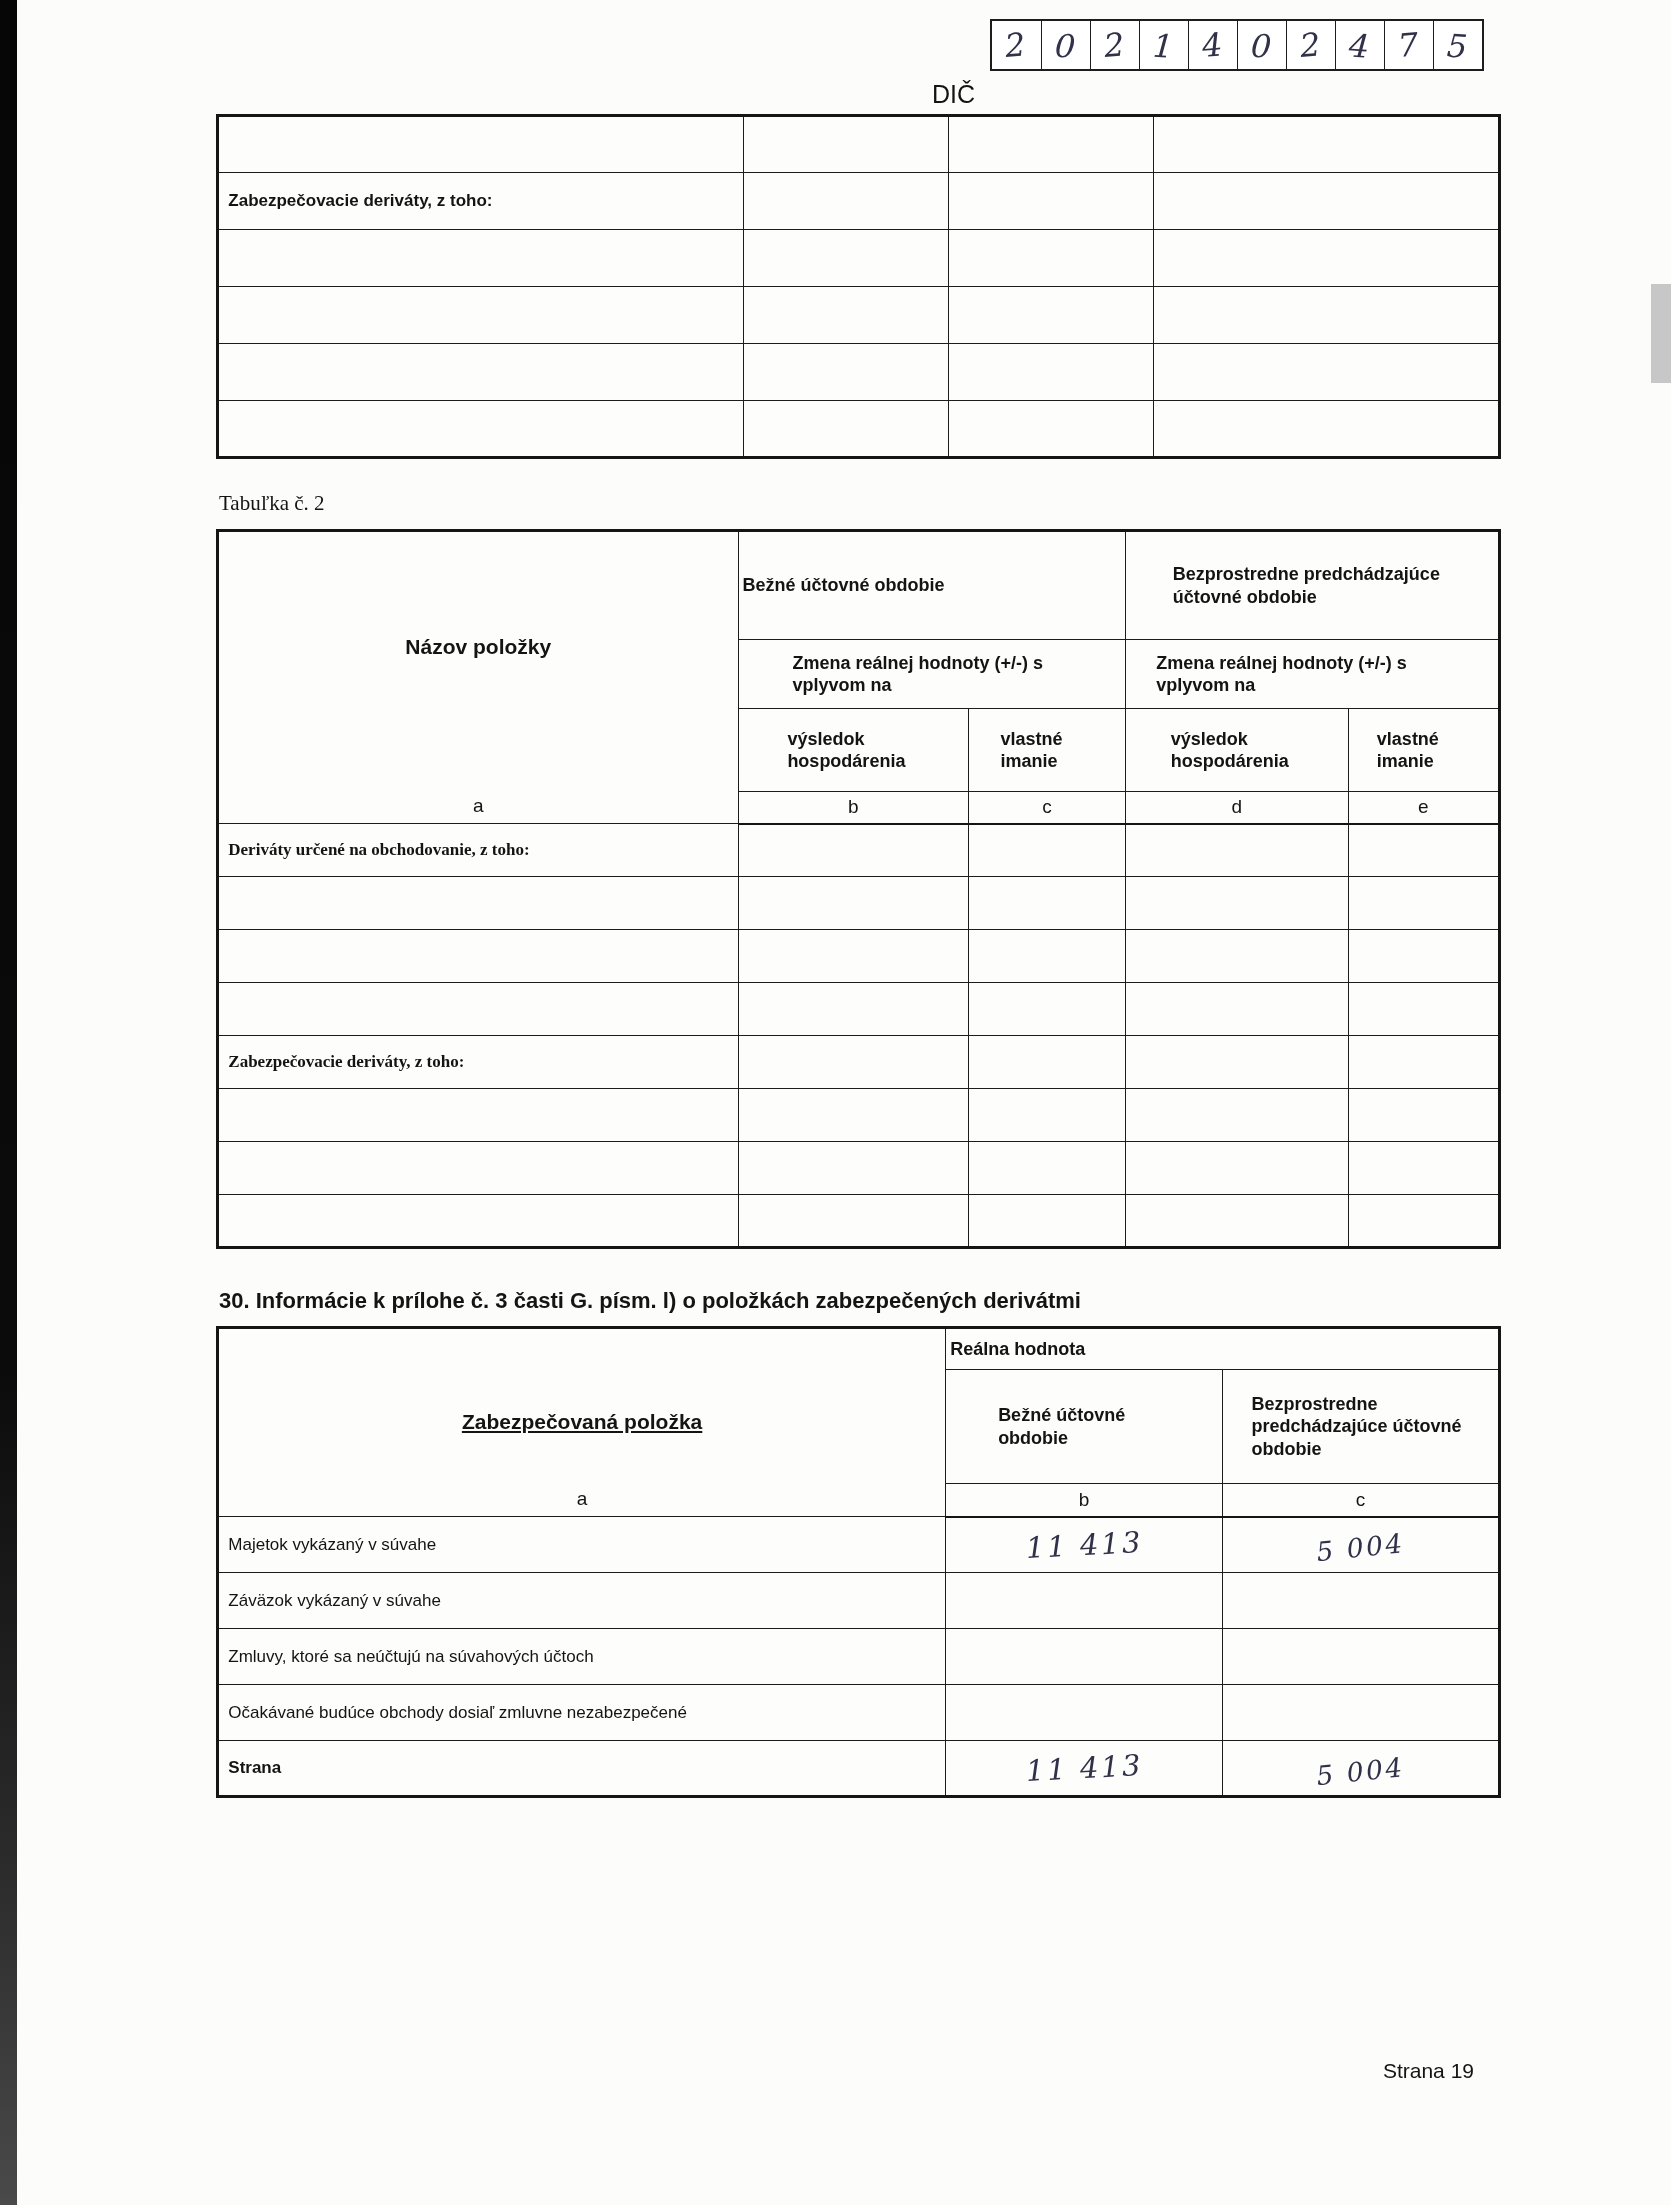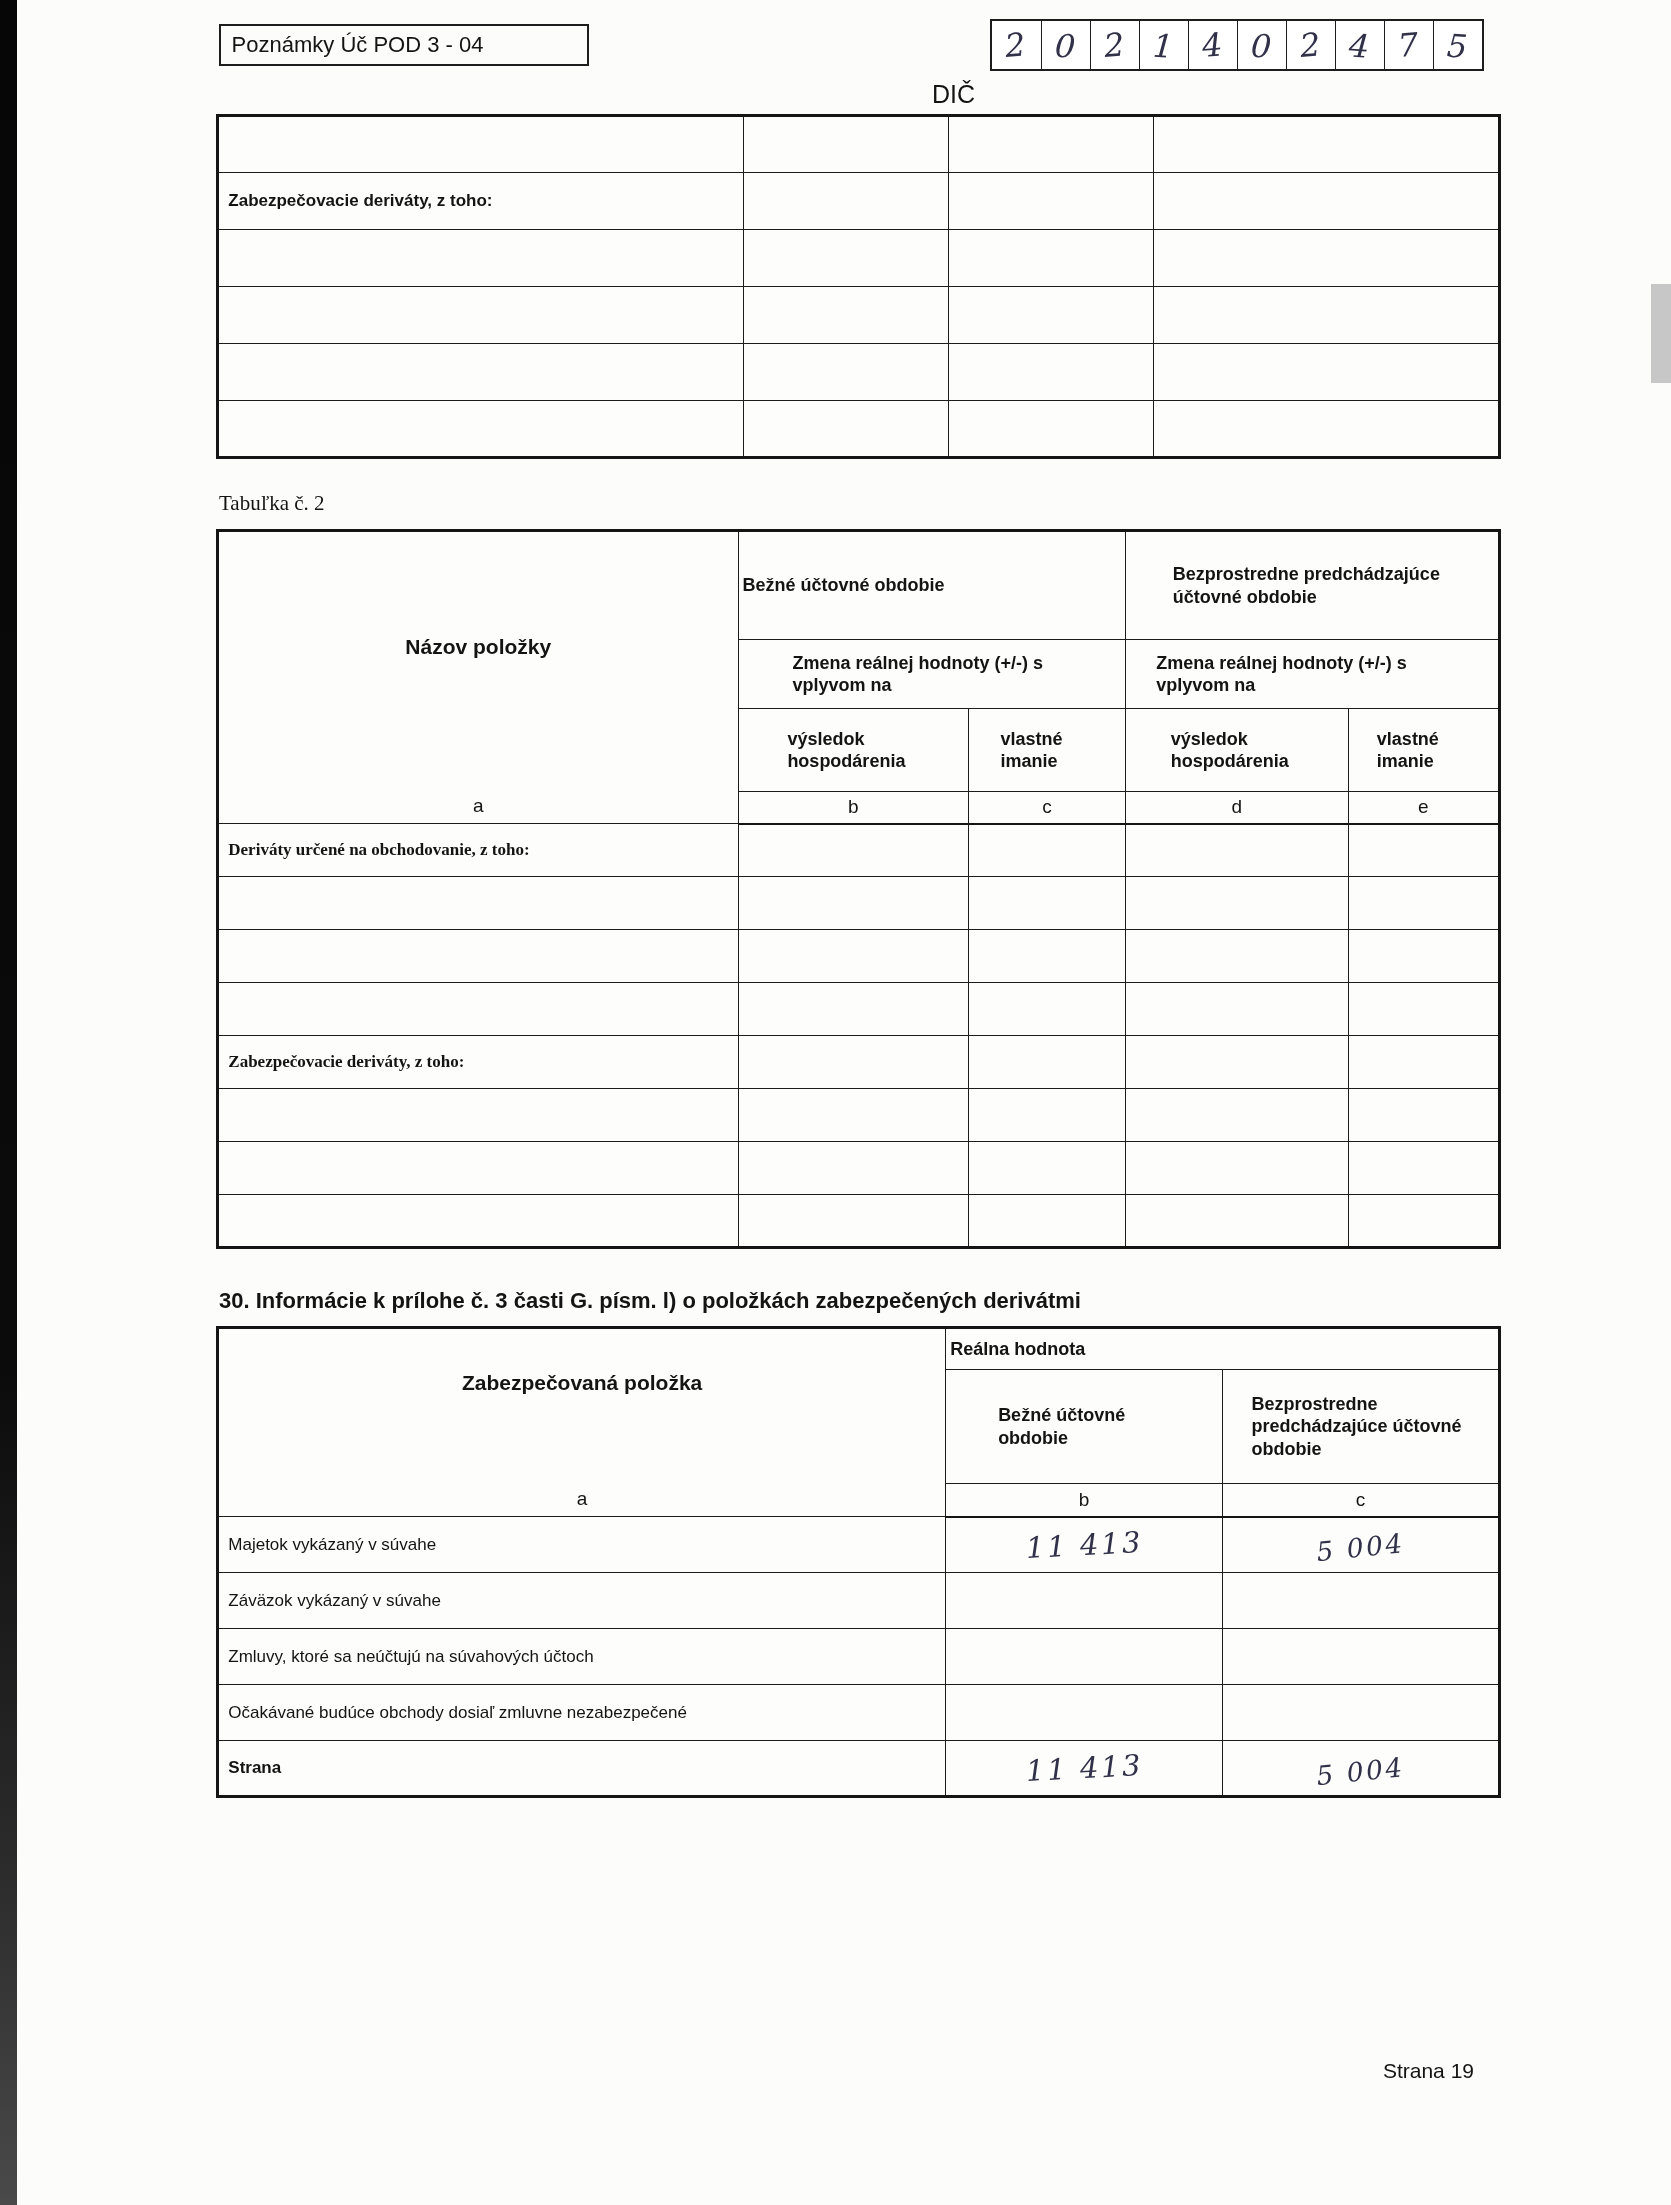--- a/index.html
+++ b/index.html
@@ -65,38 +65,35 @@
   .w330 { max-width:218px; }
   td.letter-cell { text-align:center; font-size:19px; font-weight:normal; }
   td.val { text-align:center; }
 
   .name-cell { text-align:center; }
   .name-inner { display:flex; flex-direction:column; align-items:center;gap:19px; }
   .t2 .name-inner { height:286px; }
   .t3 .name-inner { height:182px; }
   .name-text { font-weight:bold; font-size:21px; }
   .t2 .name-text { margin-top:100px; }
-  .t3 .name-text { margin-top:39px; }
+  .t3 .name-text { margin-top:78px;text-decoration:underline; }
   .name-letter { margin-top:auto; margin-bottom:4px; font-size:19px; }
 
   .caption { position:absolute; left:219px; top:491px; font-size:21px;font-family:Liberation Serif, serif; }
   .heading30 { position:absolute; left:219px; top:1288px; font-size:22px; font-weight:bold; }
   .footer { position:absolute; left:1342px; top:2059px; width:132px; text-align:right; font-size:21px; }
 </style>
 </head>
 <body>
 
 <div class="page">
 
   <div class="scan-left"></div>
   <div class="scan-right"></div>
 
-  <div class="form-box">
-    <span>Poznámky Úč POD 3 - 04</span>
-  </div>
   <span class="dic-label">DIČ</span>
   <div class="dic-grid">
     <div class="dic-cell">
         <span class="hand">2</span>
       </div>
     <div class="dic-cell">
         <span class="hand">0</span>
       </div>
     <div class="dic-cell">
         <span class="hand">2</span>

